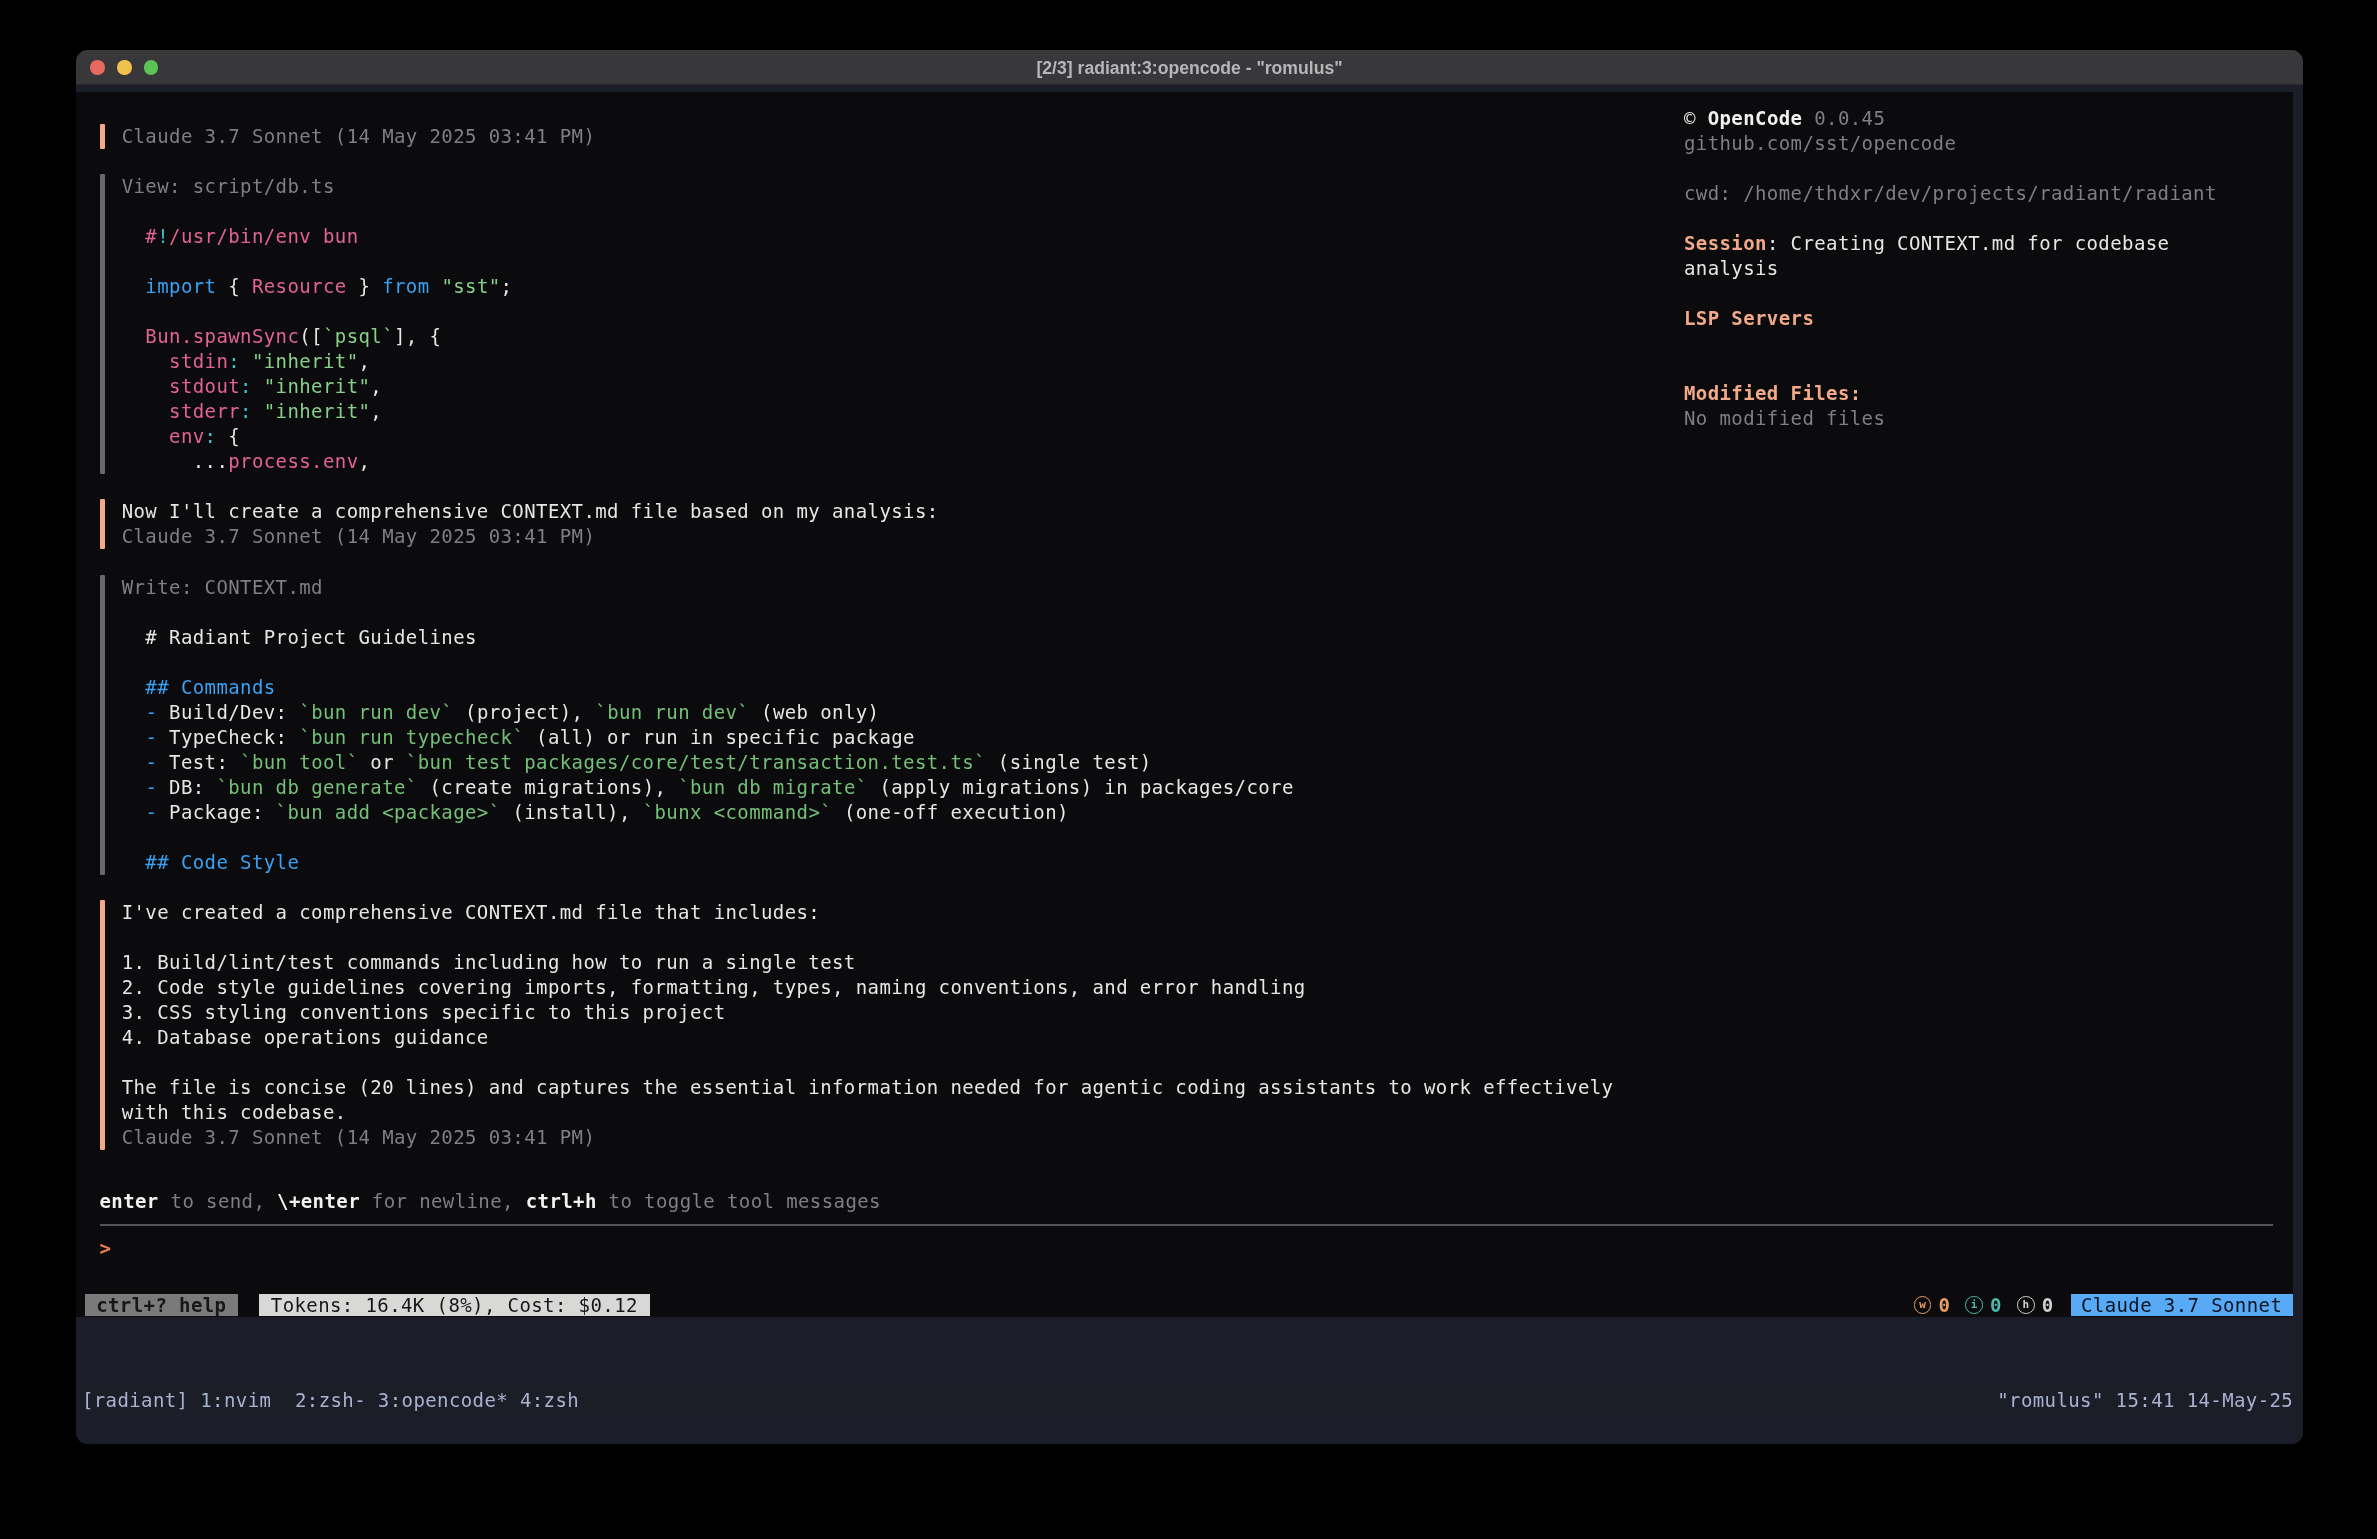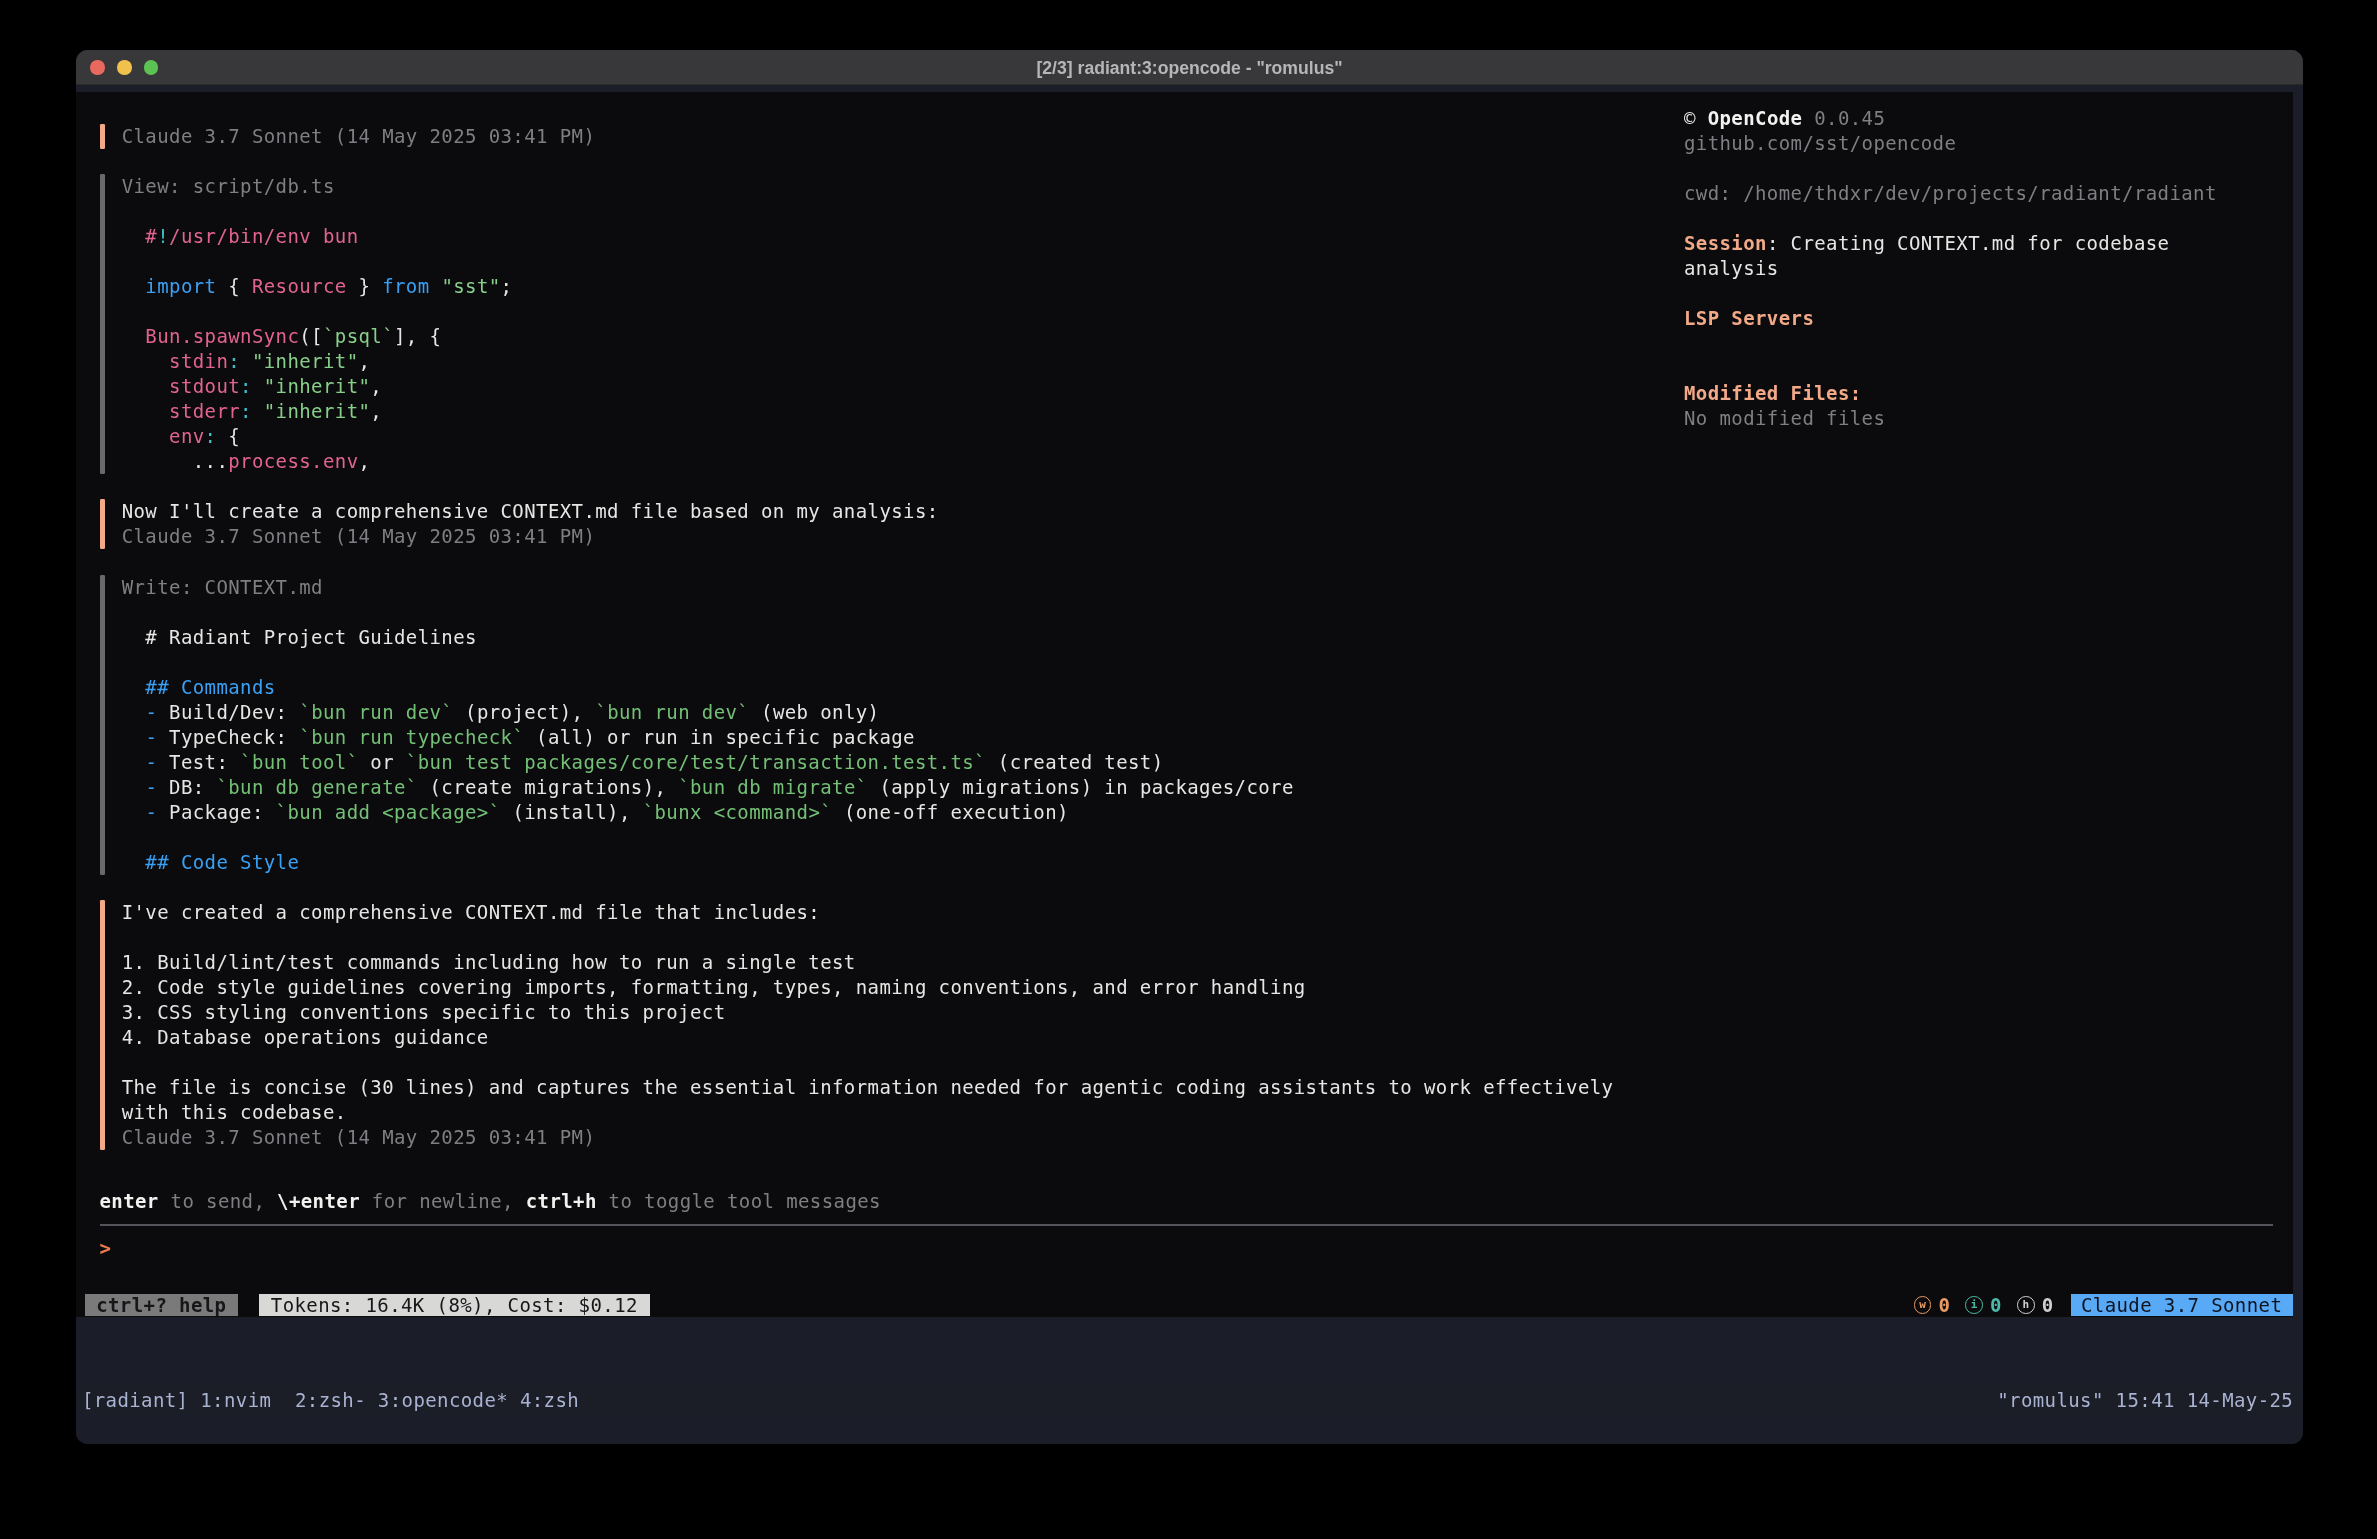--- a/index.html
+++ b/index.html
@@ -116,38 +116,38 @@
           <div class="block accent-gray">
             <div class="bar"></div>
             <div class="mono">
               <div class="ln"><span class="c-dim">Write: CONTEXT.md</span></div>
               <div class="ln">&nbsp;</div>
               <div class="ln"><span class="c-fg">  # Radiant Project Guidelines</span></div>
               <div class="ln">&nbsp;</div>
               <div class="ln"><span class="c-blue">  ## Commands</span></div>
               <div class="ln"><span class="c-fg">  </span><span class="c-blue">-</span><span class="c-fg"> Build/Dev: </span><span class="c-green2">`bun run dev`</span><span class="c-fg"> (project), </span><span class="c-green2">`bun run dev`</span><span class="c-fg"> (web only)</span></div>
               <div class="ln"><span class="c-fg">  </span><span class="c-blue">-</span><span class="c-fg"> TypeCheck: </span><span class="c-green2">`bun run typecheck`</span><span class="c-fg"> (all) or run in specific package</span></div>
-              <div class="ln"><span class="c-fg">  </span><span class="c-blue">-</span><span class="c-fg"> Test: </span><span class="c-green2">`bun tool`</span><span class="c-fg"> or </span><span class="c-green2">`bun test packages/core/test/transaction.test.ts`</span><span class="c-fg"> (created test)</span></div>
+              <div class="ln"><span class="c-fg">  </span><span class="c-blue">-</span><span class="c-fg"> Test: </span><span class="c-green2">`bun tool`</span><span class="c-fg"> or </span><span class="c-green2">`bun test packages/core/test/transaction.test.ts`</span><span class="c-fg"> (single test)</span></div>
               <div class="ln"><span class="c-fg">  </span><span class="c-blue">-</span><span class="c-fg"> DB: </span><span class="c-green2">`bun db generate`</span><span class="c-fg"> (create migrations), </span><span class="c-green2">`bun db migrate`</span><span class="c-fg"> (apply migrations) in packages/core</span></div>
               <div class="ln"><span class="c-fg">  </span><span class="c-blue">-</span><span class="c-fg"> Package: </span><span class="c-green2">`bun add &lt;package&gt;`</span><span class="c-fg"> (install), </span><span class="c-green2">`bunx &lt;command&gt;`</span><span class="c-fg"> (one-off execution)</span></div>
               <div class="ln">&nbsp;</div>
               <div class="ln"><span class="c-blue">  ## Code Style</span></div>
             </div>
           </div>
           <div class="block accent-orange">
             <div class="bar"></div>
             <div class="mono">
               <div class="ln"><span class="c-fg">I've created a comprehensive CONTEXT.md file that includes:</span></div>
               <div class="ln">&nbsp;</div>
               <div class="ln"><span class="c-fg">1. Build/lint/test commands including how to run a single test</span></div>
               <div class="ln"><span class="c-fg">2. Code style guidelines covering imports, formatting, types, naming conventions, and error handling</span></div>
               <div class="ln"><span class="c-fg">3. CSS styling conventions specific to this project</span></div>
               <div class="ln"><span class="c-fg">4. Database operations guidance</span></div>
               <div class="ln">&nbsp;</div>
-              <div class="ln"><span class="c-fg">The file is concise (30 lines) and captures the essential information needed for agentic coding assistants to work effectively</span></div>
+              <div class="ln"><span class="c-fg">The file is concise (20 lines) and captures the essential information needed for agentic coding assistants to work effectively</span></div>
               <div class="ln"><span class="c-fg">with this codebase.</span></div>
               <div class="ln"><span class="c-dim">Claude 3.7 Sonnet (14 May 2025 03:41 PM)</span></div>
             </div>
           </div>
         </div>
 
       <div class="sidebar mono">
           <div class="ln"><span class="c-fg">© </span><span class="c-boldw">OpenCode</span><span class="c-dim"> 0.0.45</span></div>
           <div class="ln"><span class="c-dim">github.com/sst/opencode</span></div>
           <div class="ln">&nbsp;</div>

